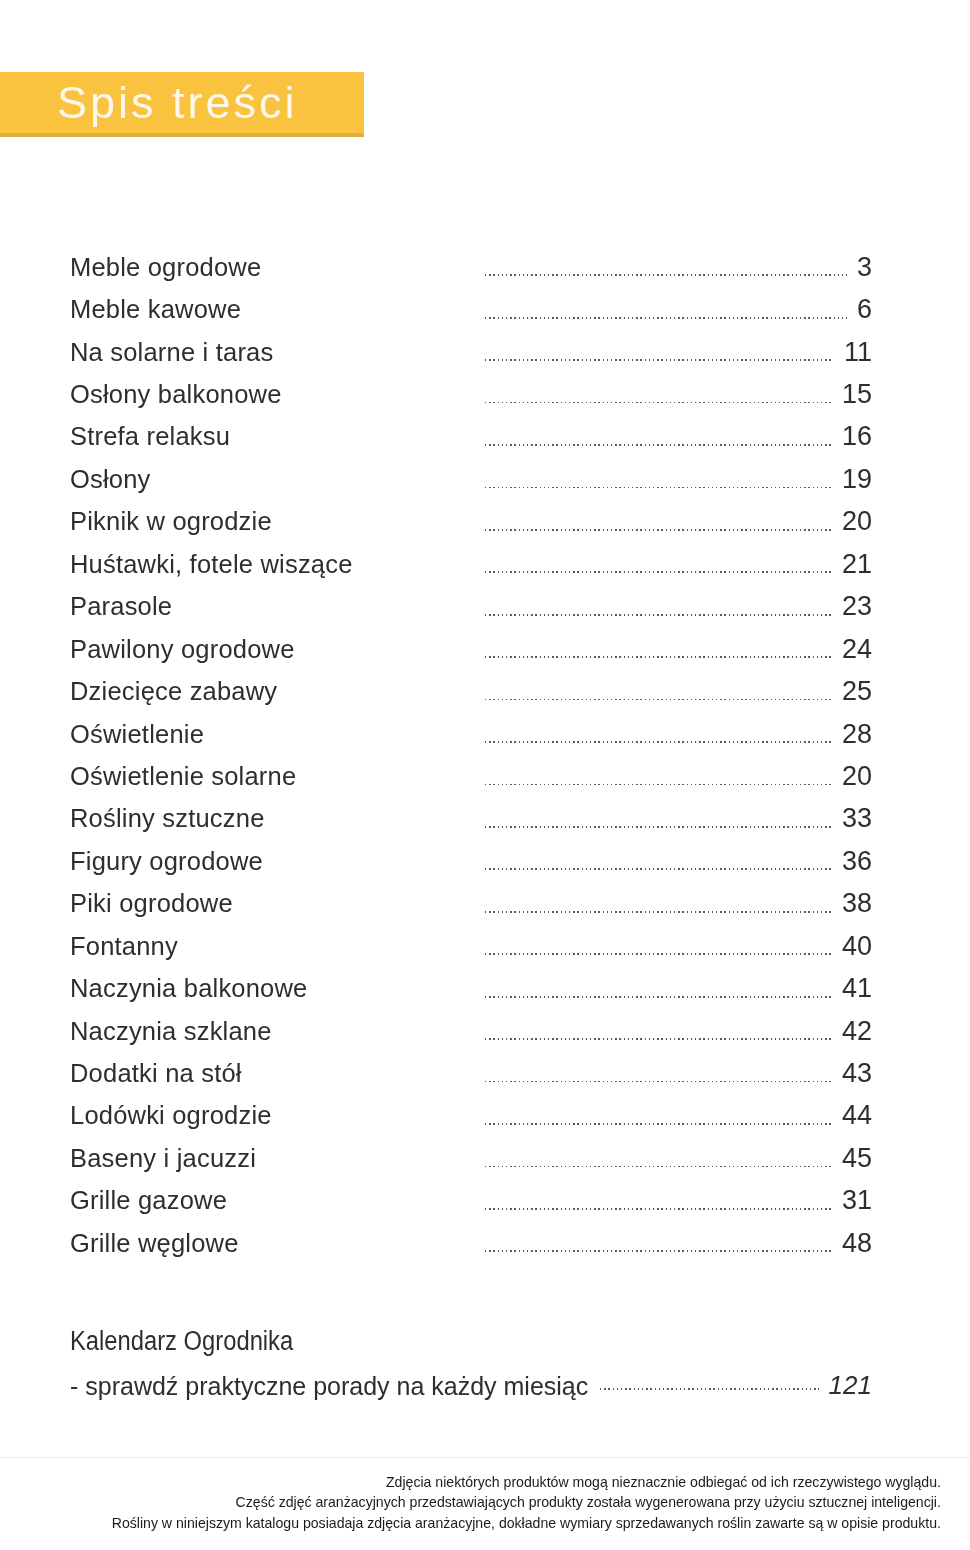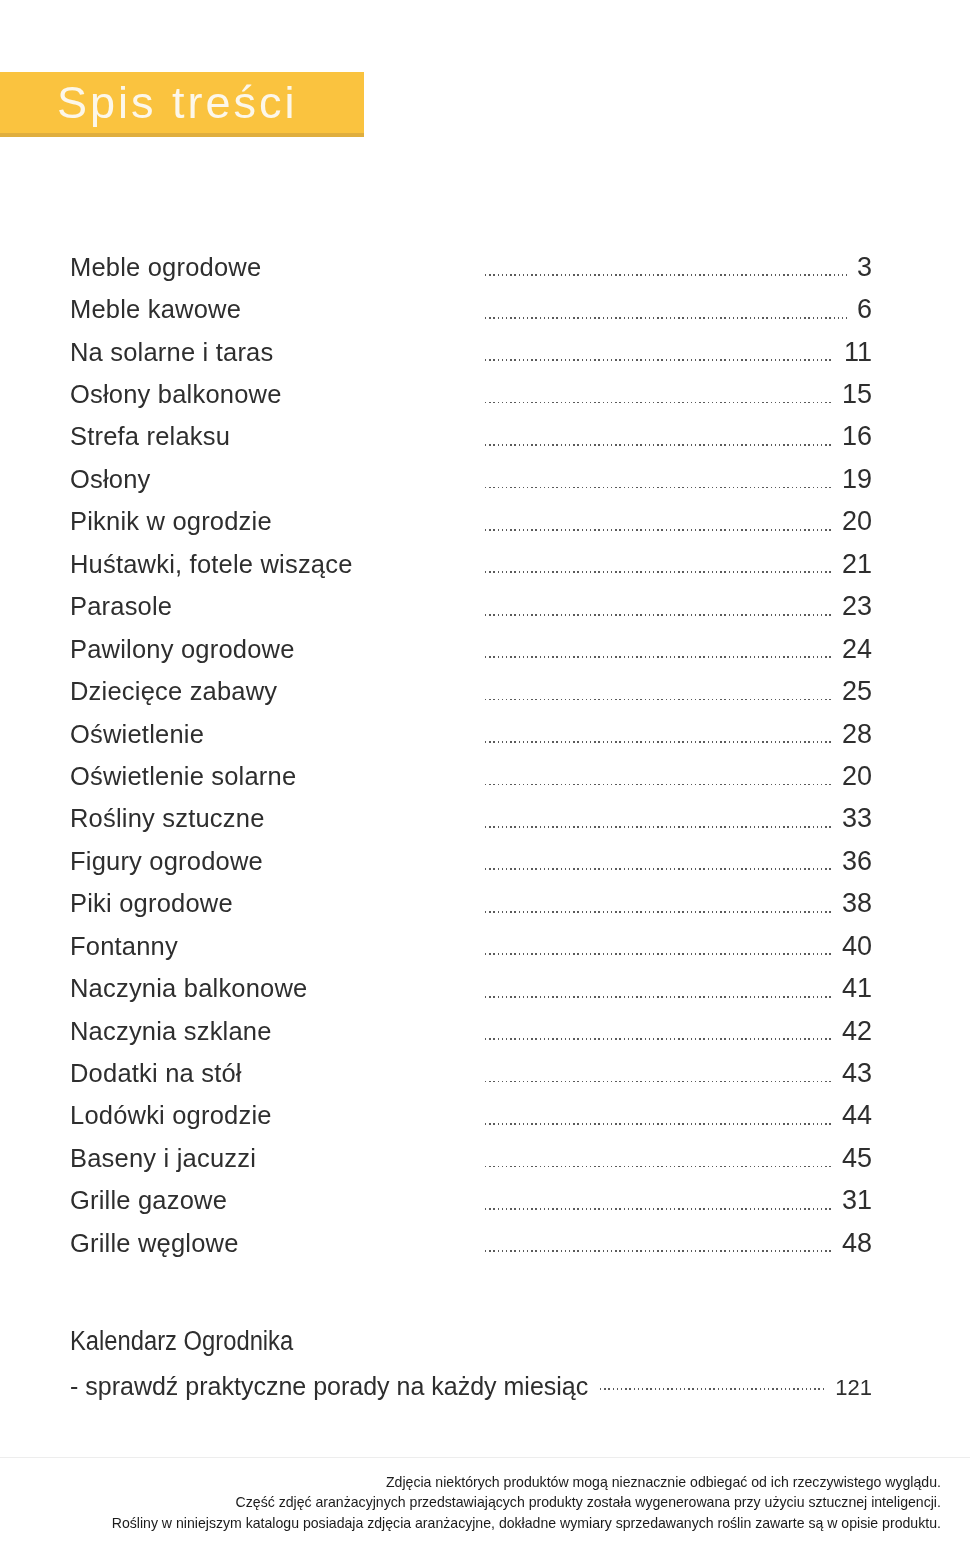--- a/index.html
+++ b/index.html
@@ -52,21 +52,21 @@
     font-size:27px;color:var(--text);white-space:nowrap;
     transform:scaleX(.88);transform-origin:left center;
   }
   .cal-row{
     display:flex;align-items:flex-end;height:39.5px;
   }
   .cal-row .cal-subtitle{
     flex:0 0 auto;font-size:25px;color:var(--text);white-space:nowrap;
   }
   .cal-row .leader{margin-left:12px;}
-  .cal-row .num{flex:0 0 auto;font-size:22px;color:var(--text);}
+  .cal-row .num{flex:0 0 auto;font-size:26px;color:var(--text);font-style:italic;}
   .footer-divider{
     position:absolute;left:0;top:1457px;width:970px;height:1px;background:#EDEDED;
   }
   .footer{
     position:absolute;left:0;top:1472px;width:970px;text-align:right;
   }
   .footer p{
     margin:0;font-size:15px;line-height:20.3px;color:var(--footer);
     transform:scaleX(.94);transform-origin:center;white-space:nowrap;
   }

